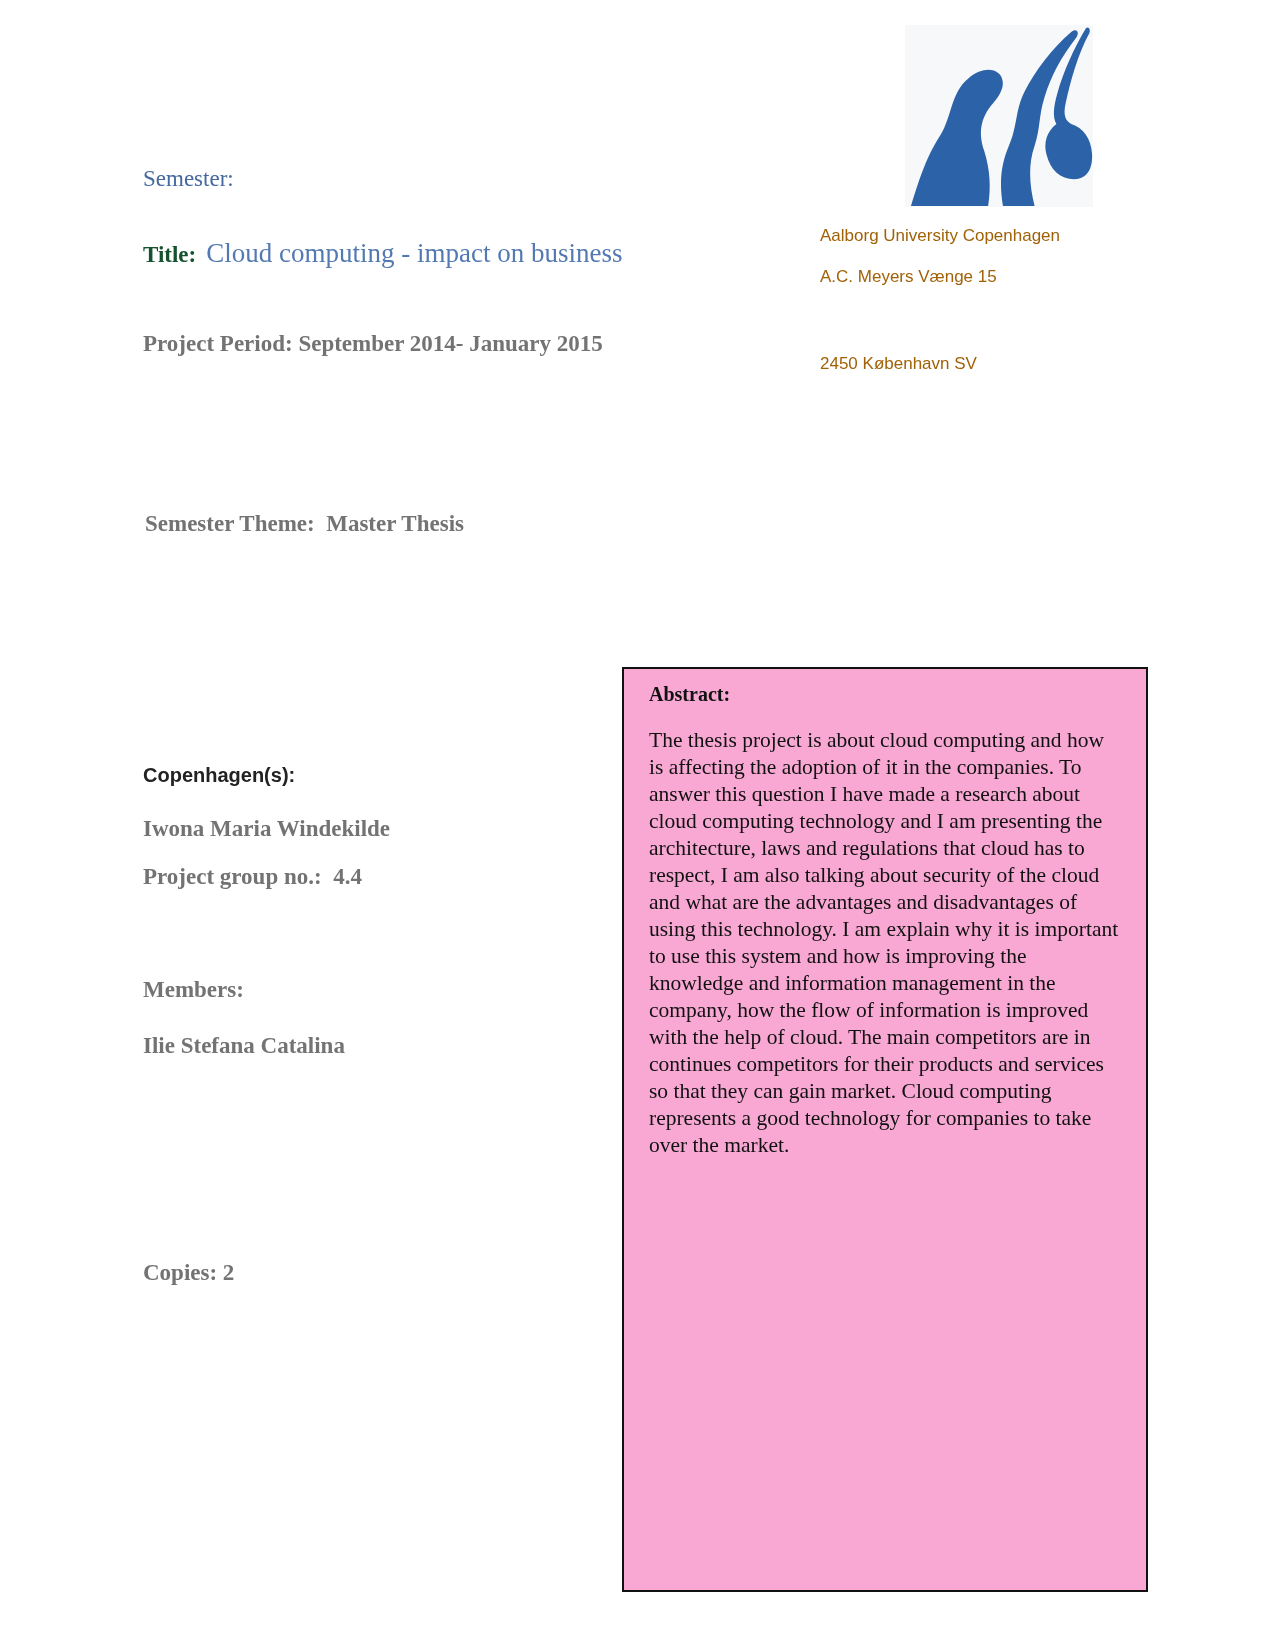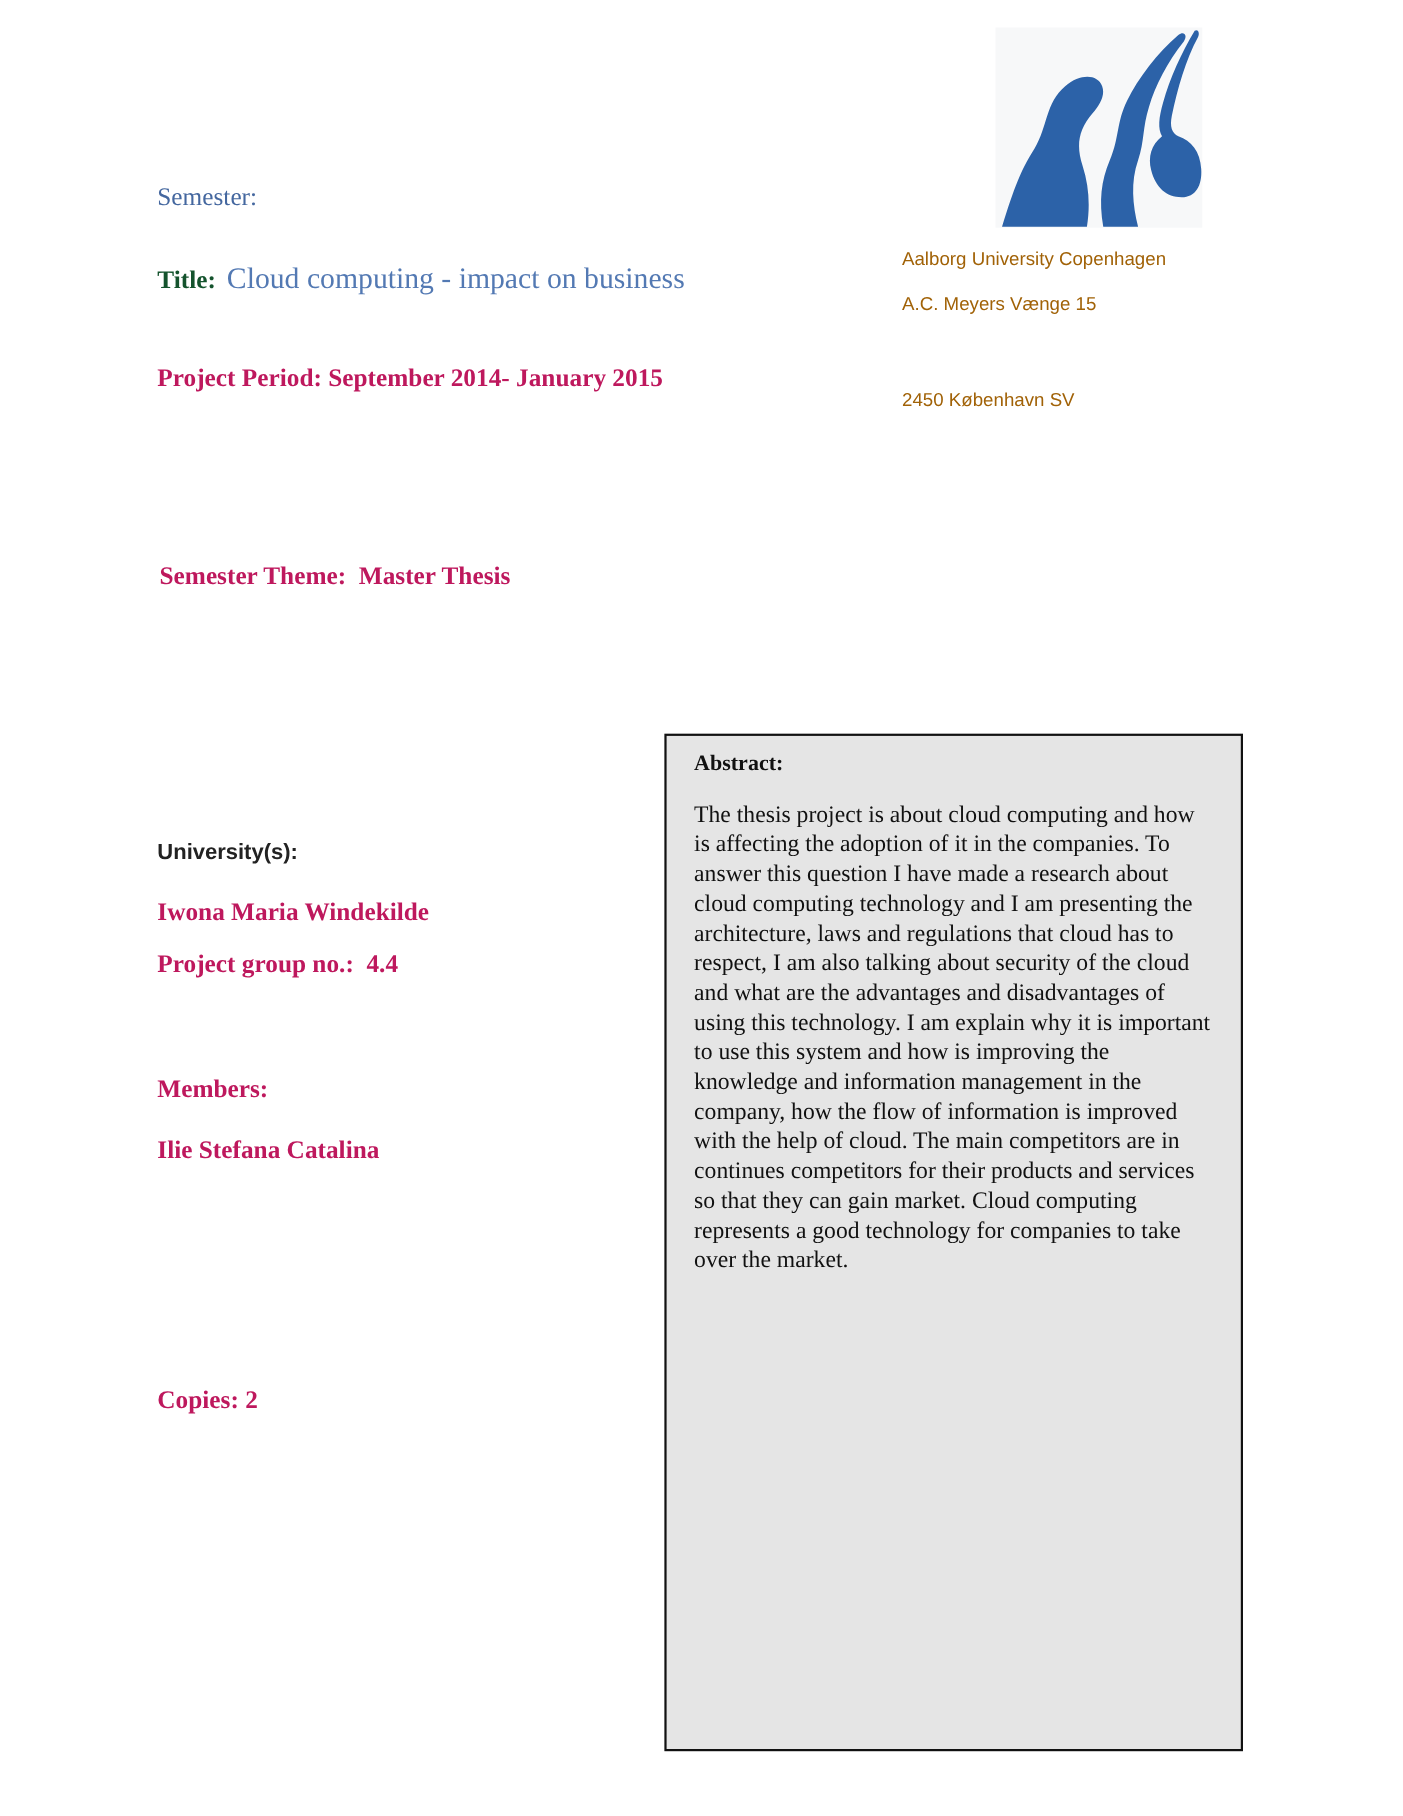--- a/index.html
+++ b/index.html
@@ -26,21 +26,21 @@
   .title-line { left: 143px; top: 238px; }
   .title-label {
     font-size: 23px; font-weight: bold; color: #14532d;
   }
   .title-text {
     font-size: 27px; font-weight: normal; color: #5379b3;
     margin-left: 10px;
   }
 
   .black-bold {
-    font-size: 23px; font-weight: bold; color: #be185d;
+    font-size: 23px; font-weight: bold; color: #737373;
   }
   .project-period { left: 143px; top: 331px; }
   .semester-theme { left: 145px; top: 511px; text-align: center; }
 
   .supervisor-label {
     left: 143px; top: 764px;
     font-family: "Liberation Sans", sans-serif;
     font-size: 20px; font-weight: bold; color: #222222;
   }
   .supervisor-name { left: 143px; top: 816px; }
@@ -59,23 +59,23 @@
   .addr {
     font-family: "Liberation Sans", sans-serif;
     font-size: 17px; color: #a16207;
   }
   .addr-1 { left: 820px; top: 226px; }
   .addr-2 { left: 820px; top: 267px; }
   .addr-3 { left: 820px; top: 309px; margin-top: 45px; }
 
   
   .abstract-box {
-    left: 604px; top: 667px; width: 526px; height: 925px;
+    left: 622px; top: 667px; width: 526px; height: 925px;
     border: 2px solid #111111;
-    background: #e5e5e5;
+    background: #f9a8d4;
   }
   .abstract-label {
     margin: 14px 0 0 25px;
     font-size: 20px; font-weight: bold; color: #111111;
   }
   .abstract-body {
     margin: 21px 26px 0 25px;
     font-size: 21.5px; line-height: 27px; color: #111111;
     text-align: left;
   }
@@ -88,21 +88,21 @@
   <div class="abs semester-label pre">Semester:</div>
 
   <div class="abs title-line">
     <span class="title-label">Title:</span><span class="title-text">Cloud computing - impact on business</span>
   </div>
 
   <div class="abs black-bold project-period pre">Project Period: September 2014- January 2015</div>
 
   <div class="abs black-bold semester-theme pre">Semester Theme:  Master Thesis</div>
 
-  <div class="abs supervisor-label pre">University(s):</div>
+  <div class="abs supervisor-label pre">Copenhagen(s):</div>
 
   <div class="abs black-bold supervisor-name pre">Iwona Maria Windekilde</div>
 
   <div class="abs black-bold project-group pre">Project group no.:  4.4</div>
 
   <div class="abs black-bold members-label pre">Members:</div>
 
   <div class="abs black-bold member-name pre">Ilie Stefana Catalina</div>
 
   <div class="abs black-bold copies pre">Copies: 2</div>

